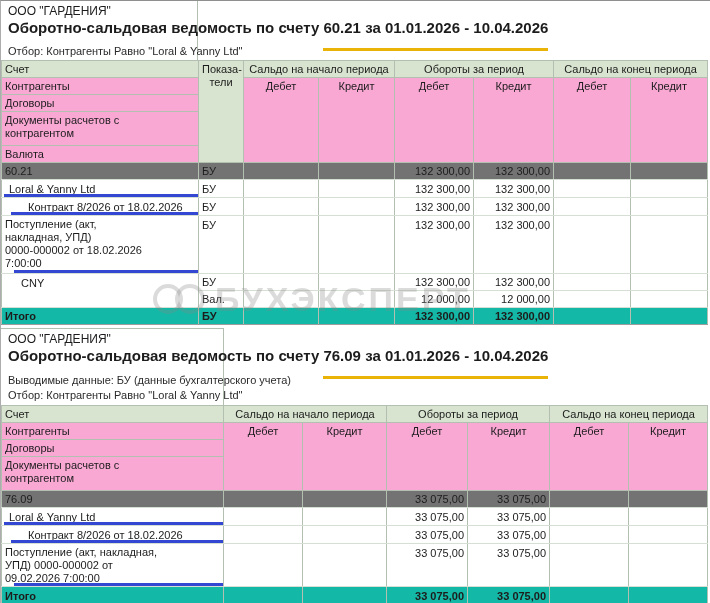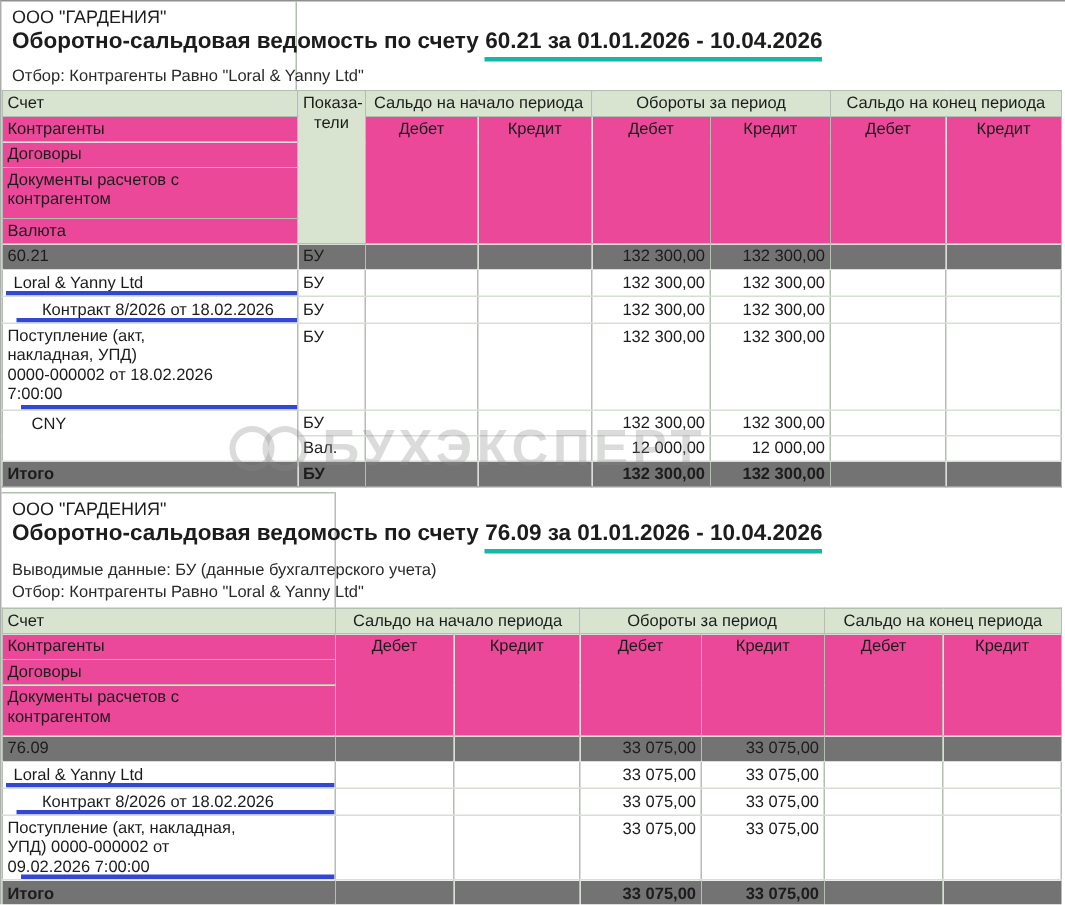--- a/index.html
+++ b/index.html
@@ -4,36 +4,36 @@
 <style>
   html,body{margin:0;padding:0;background:#fff;}
   .page{position:relative;width:710px;height:603px;background:#fff;overflow:hidden;
         font-family:"Liberation Sans",sans-serif;color:#1c1c1c;
         border-top:1px solid #8f8f8f;border-left:1px solid #adadad;box-sizing:border-box;}
   .section{position:absolute;left:0;width:709px;}
   #sec1{top:0;height:323px;}
   #sec2{top:327px;height:276px;}
   .company{position:absolute;left:7px;font-size:12px;white-space:nowrap;}
   .rtitle{position:absolute;left:7px;font-size:15px;font-weight:bold;white-space:nowrap;letter-spacing:0;}
-  .rtitle .ul{display:inline-block;border-bottom:3px solid #14b8a6;padding-bottom:2px;}
+  .rtitle .ul{display:inline-block;border-bottom:3px solid #eab308;padding-bottom:12px;}
   .note{position:absolute;left:7px;font-size:11px;color:#2a2a2a;white-space:nowrap;}
   .vline{position:absolute;width:1px;background:#b3c0b1;}
   .hline{position:absolute;height:1px;background:#9d9d9d;}
   table{border-collapse:collapse;table-layout:fixed;position:absolute;left:0;}
   td{font-size:11px;line-height:14px;padding:0 3px;overflow:hidden;white-space:nowrap;
      border-left:1px solid #b3c0b1;border-right:1px solid #b3c0b1;border-bottom:1px solid #d6dfd3;
      vertical-align:middle;position:relative;}
   tr.hdr td{background:#d8e4cf;border-bottom:1px solid #b3c0b1;border-top:1px solid #b3c0b1;}
-  tr.hdr2 td{background:#ec4899;border-bottom:1px solid #b3c0b1;margin-top:20px;}
+  tr.hdr2 td{background:#f9a8d4;border-bottom:1px solid #b3c0b1;margin-top:20px;}
   td.grp{text-align:center;}
   td.dk{text-align:center;vertical-align:top;padding-top:1px;}
   td.num{text-align:right;}
   td.wrap{white-space:pre-line;line-height:13px;vertical-align:top;padding-top:2px;}
   tr.acct td{background:#737373;}
-  tr.total td{background:#737373;font-weight:bold;border-top:1px solid #8aa089;border-bottom:1px solid #9d9d9d;}
+  tr.total td{background:#14b8a6;font-weight:bold;border-top:1px solid #8aa089;border-bottom:1px solid #9d9d9d;}
   tr.vtop td{vertical-align:top;padding-top:2px;}
   .h17{height:17px;}.h18{height:18px;}.h34{height:34px;}.h43{height:43px;}.h58{height:58px;}
   .in1{padding-left:7px;}.in2{padding-left:26px;}.in3{}.in4{padding-left:19px;}
   .blue-line{position:absolute;height:3px;background:#3447d3;right:0;bottom:0;}
   .bl0{left:2px;}.bl1{left:9px;}.bl2{left:12px;}
   .watermark{position:absolute;left:152px;top:276px;width:430px;height:44px;
              pointer-events:none;z-index:5;display:flex;align-items:center;
              color:rgba(135,135,135,0.30);font-weight:bold;}
   .wm-logo{position:relative;width:62px;height:34px;flex:0 0 auto;}
   .wm-logo i{position:absolute;top:2px;width:30px;height:30px;border:4px solid rgba(135,135,135,0.30);

